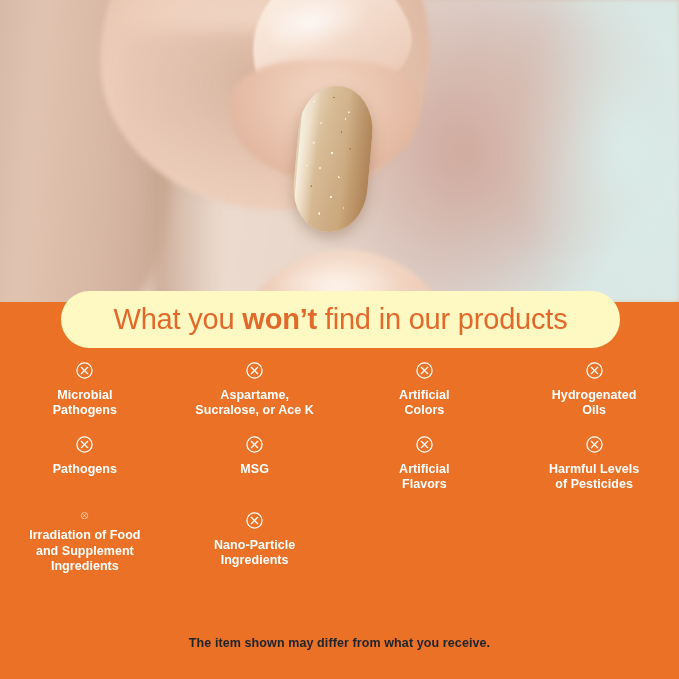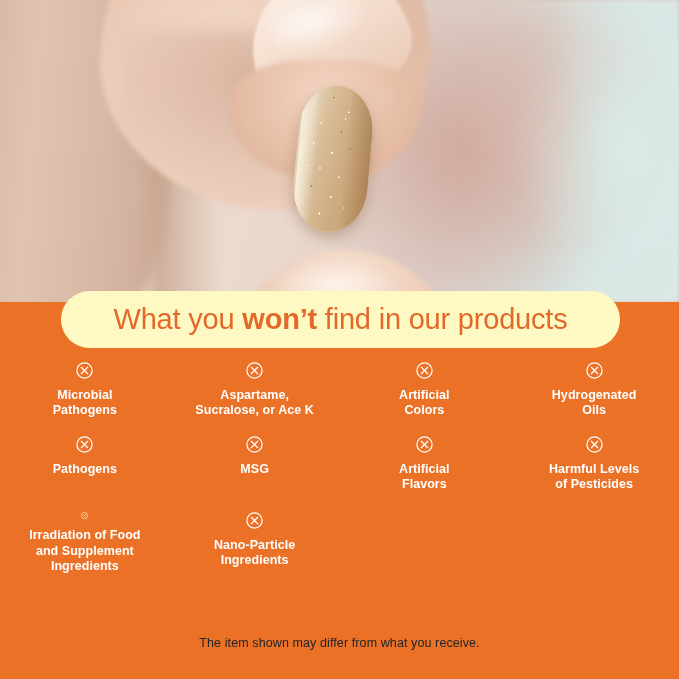--- a/index.html
+++ b/index.html
@@ -188,20 +188,21 @@
 
   
   #footer-note {
     position:absolute;
     left:0; top:636px;
     width:679px;
     text-align:center;
     font-size:12.5px;
     color:#21252b;
     letter-spacing:.1px;
+    font-weight:bold;
   }
 </style>
 </head>
 <body>
 
 <div id="page">
 
   <div id="hero">
     <div class="ph bg-base"></div>
     <div class="ph teal-right"></div>

